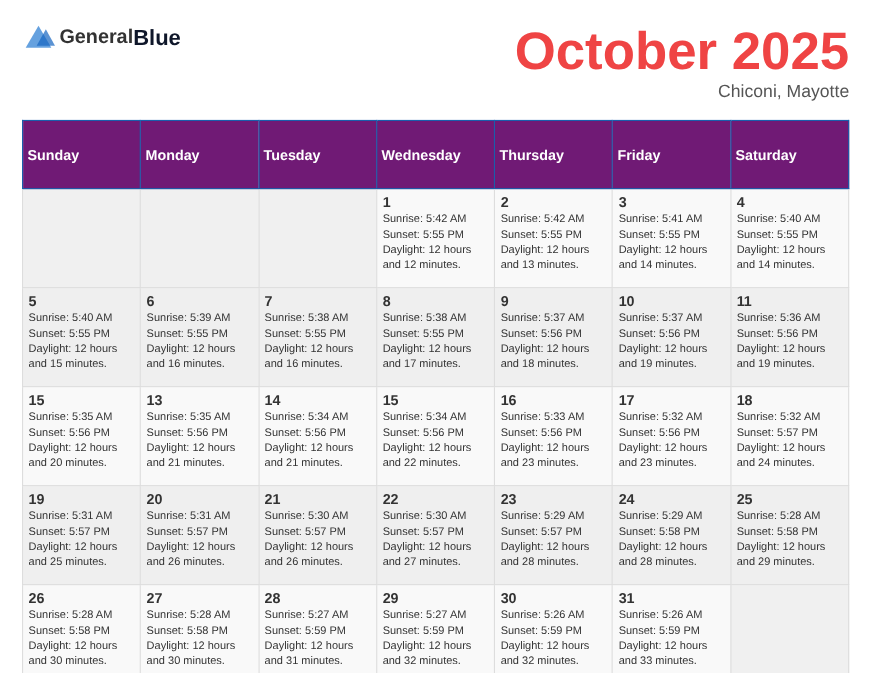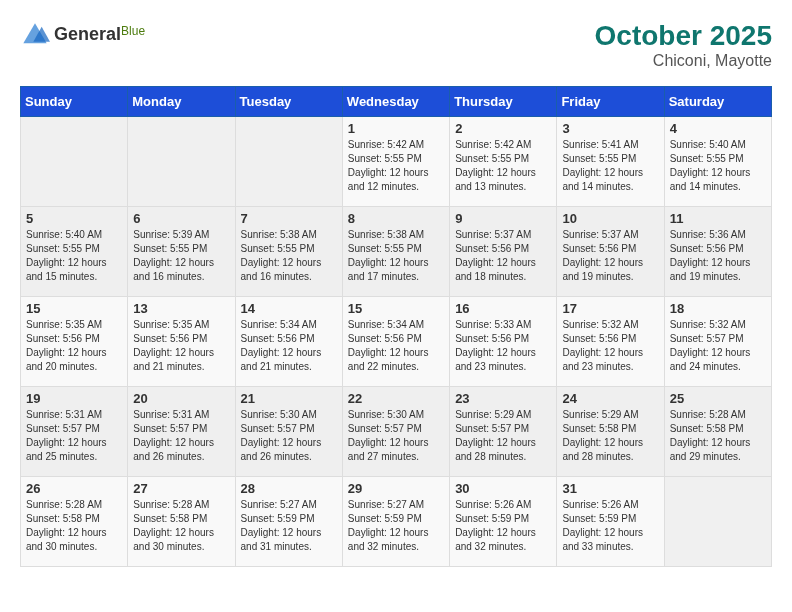--- a/index.html
+++ b/index.html
@@ -25,51 +25,51 @@
       display: flex;
       flex-direction: row;
       line-height: 1.1;
     }
     .logo-general {
       font-size: 18px;
       font-weight: bold;
       color: #333;
     }
     .logo-blue {
-      font-size: 12px;
-      font-weight: normal;
-      color: #4d7c0f;
+      font-size: 20px;
+      font-weight: bold;
+      color: #0f172a;
     }
     .logo-icon {
       width: 30px;
       height: 30px;
     }
     .title-block {
       text-align: right;
     }
     .month-title {
-      font-size: 28px;
+      font-size: 48px;
       font-weight: bold;
-      color: #0f766e;
+      color: #ef4444;
     }
     .location {
       font-size: 16px;
       color: #555;
     }
     .calendar {
       width: 100%;
       border-collapse: collapse;
       border: 1px solid #ccc;
     }
     .calendar th {
-      background: #1d4ed8;
+      background: #701a75;
       color: #fff;
       font-size: 13px;
       font-weight: bold;
-      padding: 7px 4px;
+      padding: 23px 4px;
       text-align: left;
       border: 1px solid #1a5eab;
     }
     .calendar td {
       vertical-align: top;
       width: 107px;
       height: 90px;
       padding: 4px 5px;
       border: 1px solid #ddd;
       font-size: 10.5px;

